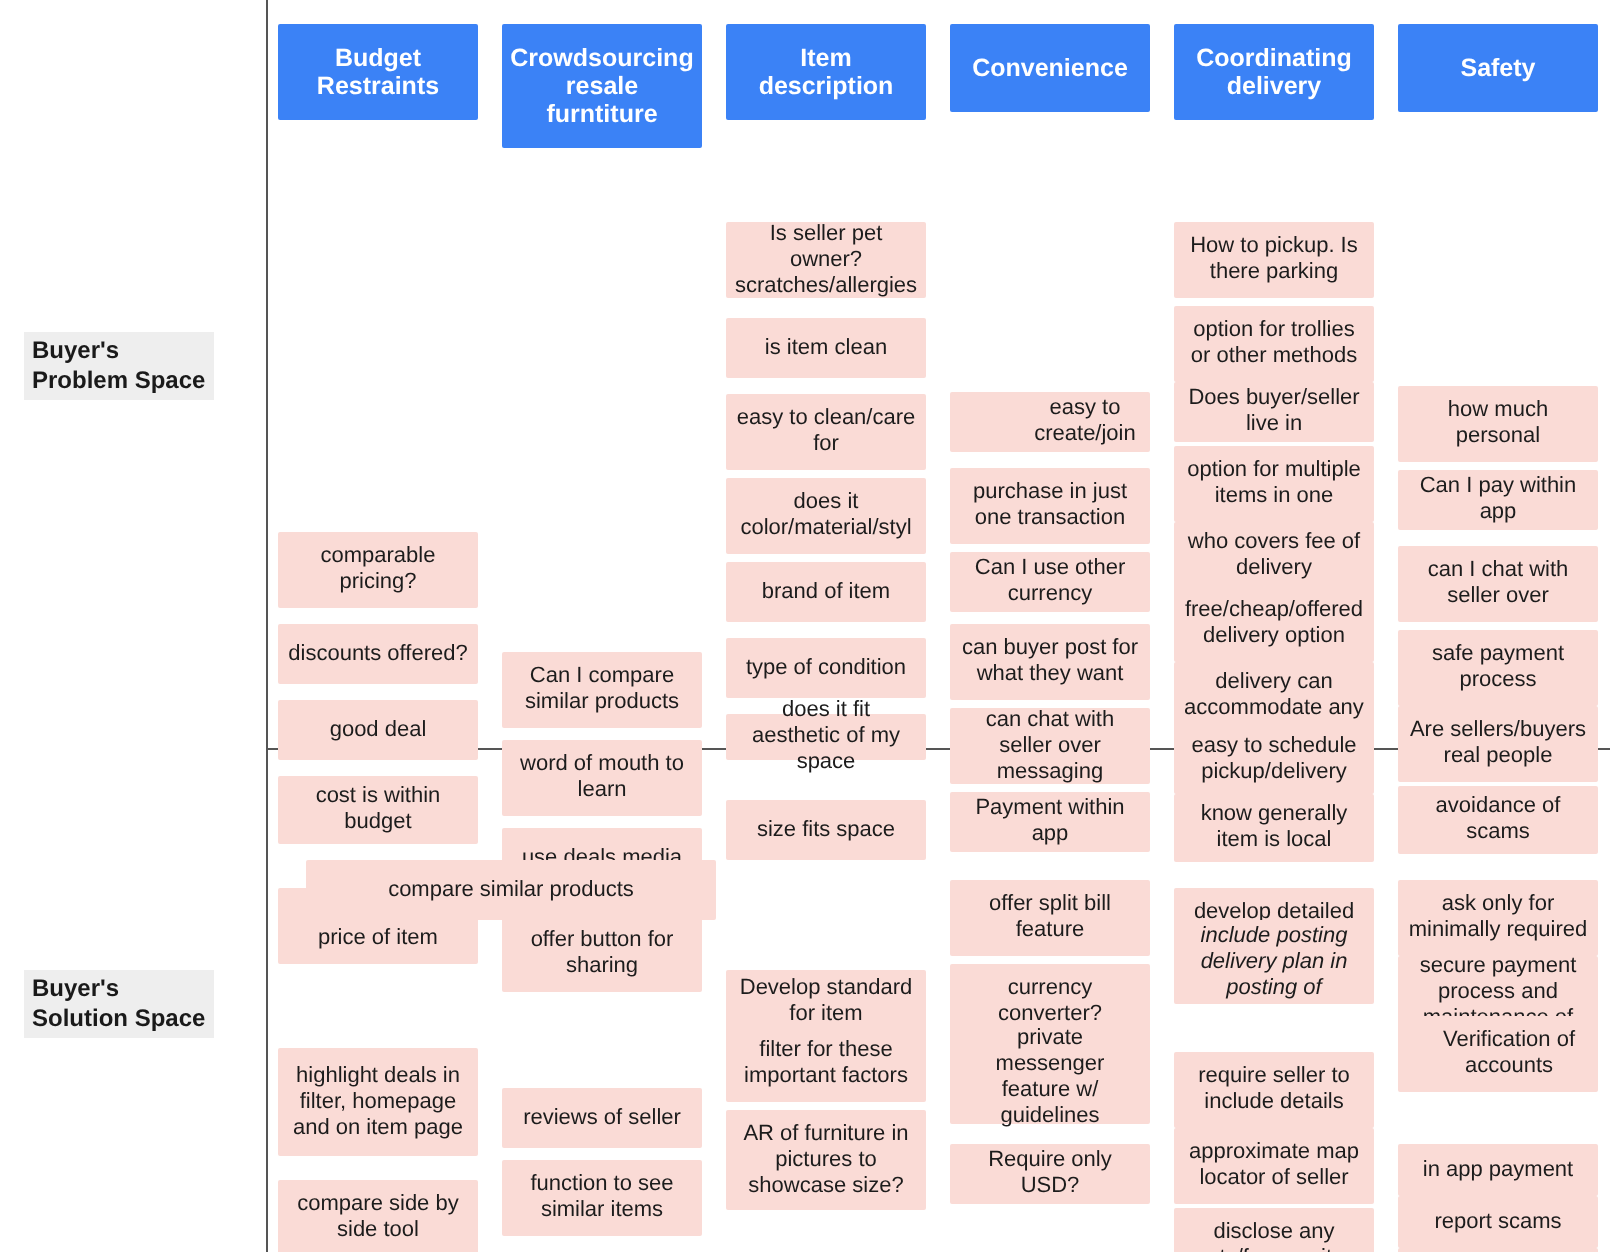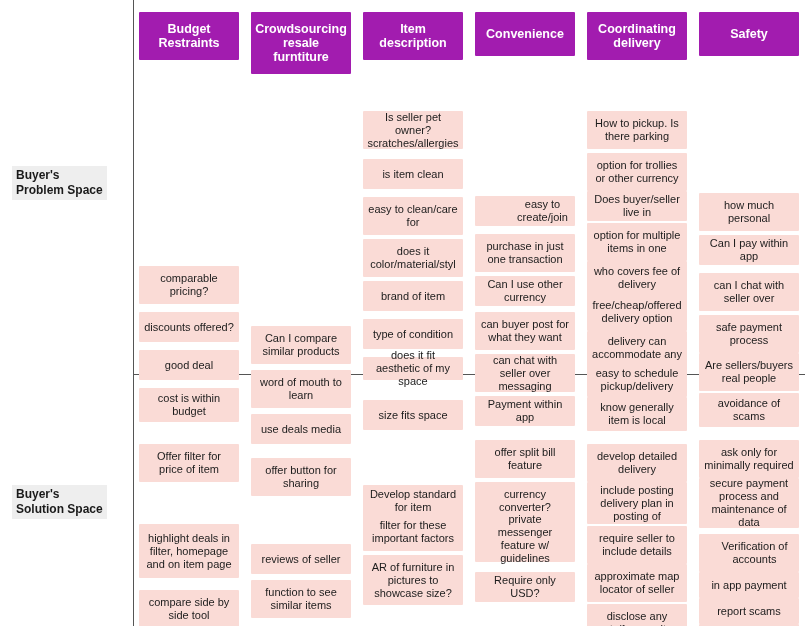--- a/index.html
+++ b/index.html
@@ -70,21 +70,21 @@
     flex-direction: row;
   }
   .column {
     width: 112px;
     box-sizing: border-box;
     padding: 0 6px;
     position: relative;
   }
   .col-header {
     margin-top: 12px;
-    background: #a21caf;
+    background: #3b82f6;
     color: #ffffff;
     font-weight: bold;
     font-size: 12.5px;
     line-height: 14px;
     text-align: center;
     padding: 10px 4px;
     min-height: 24px;
     display: flex;
     align-items: center;
     justify-content: center;
@@ -209,53 +209,54 @@
         <div class="sticky" style="top:426px;height:38px;">currency converter?</div>
         <div class="sticky" style="top:460px;height:46px;">private messenger feature w/ guidelines</div>
         <div class="sticky" style="top:516px;height:30px;">Require only USD?</div>
       </div>
     </div>
 
     <div class="column">
       <div class="col-header">Coordinating delivery</div>
       <div class="note-stack">
         <div class="sticky" style="top:51px;height:38px;">How to pickup. Is there parking</div>
-        <div class="sticky" style="top:93px;height:38px;">option for trollies or other currency</div>
+        <div class="sticky" style="top:93px;height:38px;">option for trollies or other methods</div>
         <div class="sticky" style="top:131px;height:30px;">Does buyer/seller live in</div>
         <div class="sticky" style="top:163px;height:38px;">option for multiple items in one</div>
         <div class="sticky" style="top:201px;height:34px;">who covers fee of delivery</div>
         <div class="sticky" style="top:233px;height:38px;">free/cheap/offered delivery option</div>
         <div class="sticky" style="top:271px;height:34px;">delivery can accommodate any</div>
         <div class="sticky" style="top:303px;height:34px;">easy to schedule pickup/delivery</div>
         <div class="sticky" style="top:337px;height:34px;">know generally item is local</div>
 
         <div class="sticky" style="top:384px;height:38px;">develop detailed delivery</div>
-        <div class="sticky" style="top:422px;height:42px;">include posting delivery plan in posting of</div>
+        <div class="sticky" style="top:400px;height:42px;font-style:italic;">include posting delivery plan in posting of</div>
         <div class="sticky" style="top:466px;height:38px;">require seller to include details</div>
         <div class="sticky" style="top:504px;height:38px;">approximate map locator of seller</div>
         <div class="sticky" style="top:544px;height:38px;">disclose any costs/fees on item</div>
 
       </div>
     </div>
 
     <div class="column">
       <div class="col-header">Safety</div>
       <div class="note-stack">
         <div class="sticky" style="top:137px;height:38px;">how much personal</div>
         <div class="sticky" style="top:179px;height:30px;">Can I pay within app</div>
         <div class="sticky" style="top:217px;height:38px;">can  I chat with seller over</div>
         <div class="sticky" style="top:259px;height:38px;">safe payment process</div>
         <div class="sticky" style="top:297px;height:38px;">Are sellers/buyers real people</div>
         <div class="sticky" style="top:337px;height:34px;">avoidance of scams</div>
 
         <div class="sticky" style="top:384px;height:38px;">ask only for minimally required</div>
         <div class="sticky" style="top:422px;height:50px;">secure payment process and maintenance of data</div>
-        <div class="sticky" style="top:478px;height:38px;padding-left:16px;">Verification of accounts</div>
+        <div class="sticky" style="top:452px;height:38px;padding-left:16px;">Verification of accounts</div>
         <div class="sticky" style="top:516px;height:26px;">in app payment</div>
         <div class="sticky" style="top:542px;height:26px;">report scams</div>
         <div class="sticky" style="top:568px;height:50px;">weed out account creations that are fishy</div>
       </div>
     </div>
 
   </div>
 
+  <div class="wide-sticky" style="left:153px;top:430px;width:205px;height:30px;">compare similar products</div>
 
 </div>
 
 </body></html>

